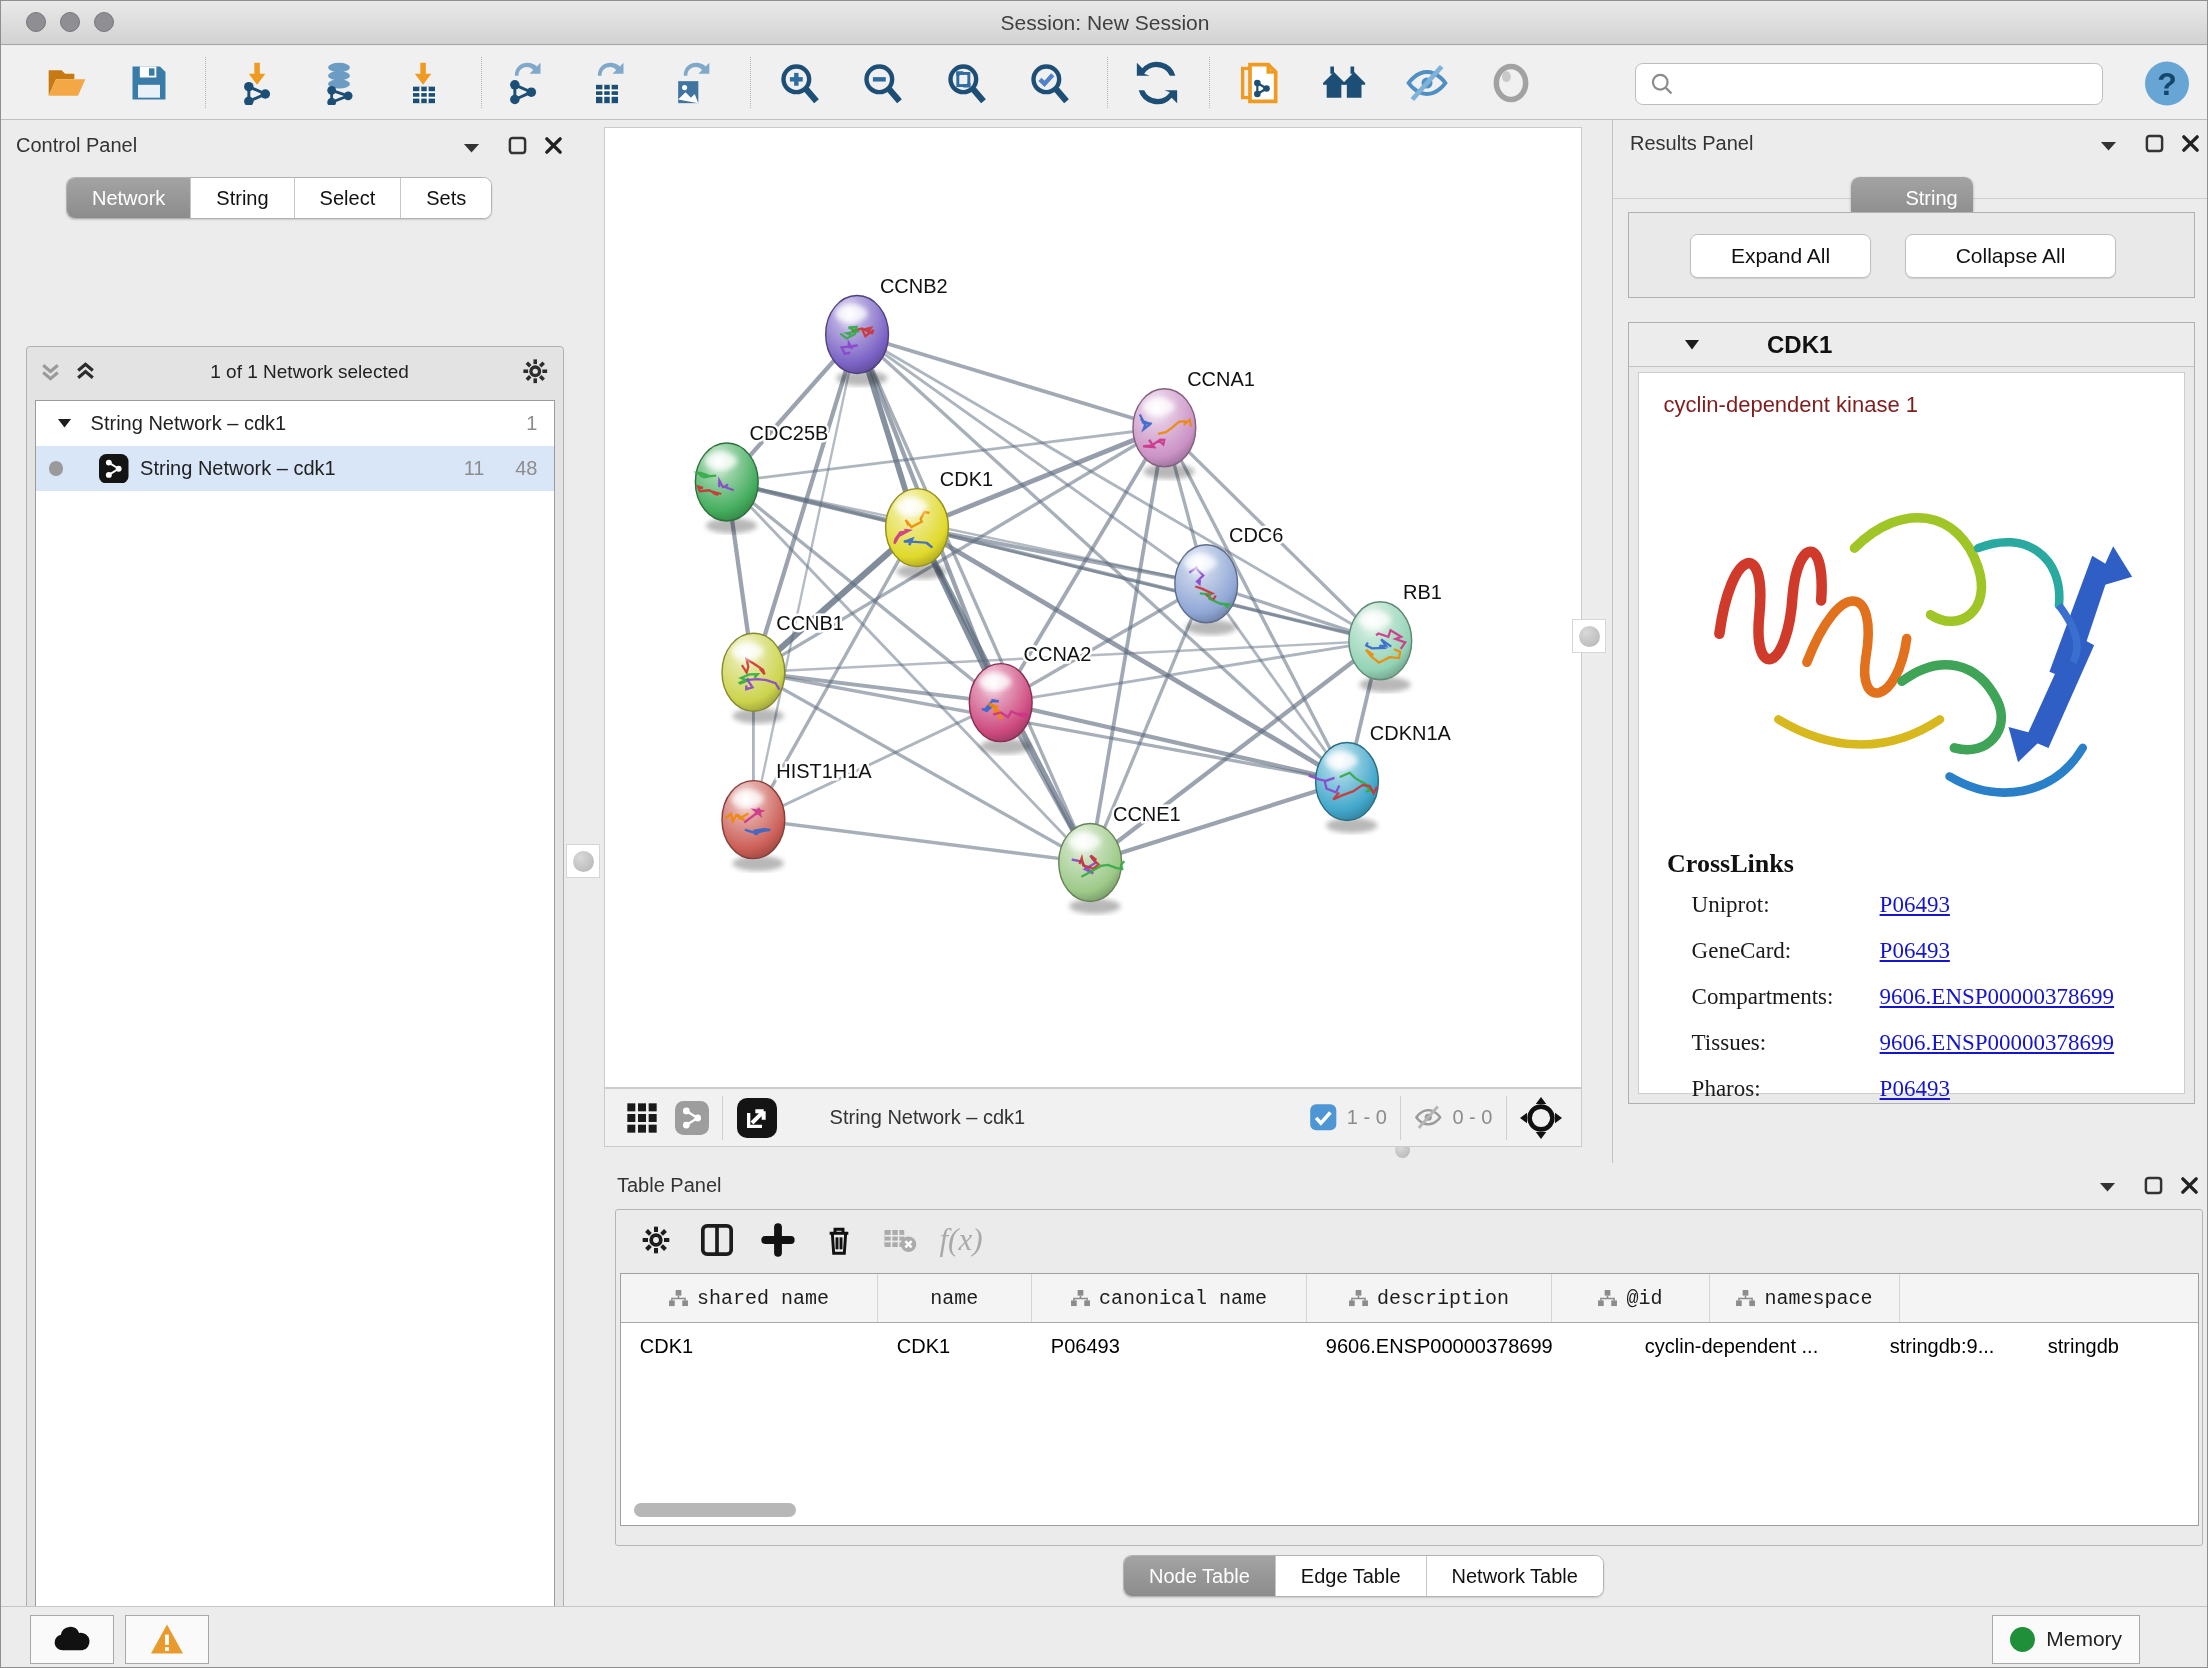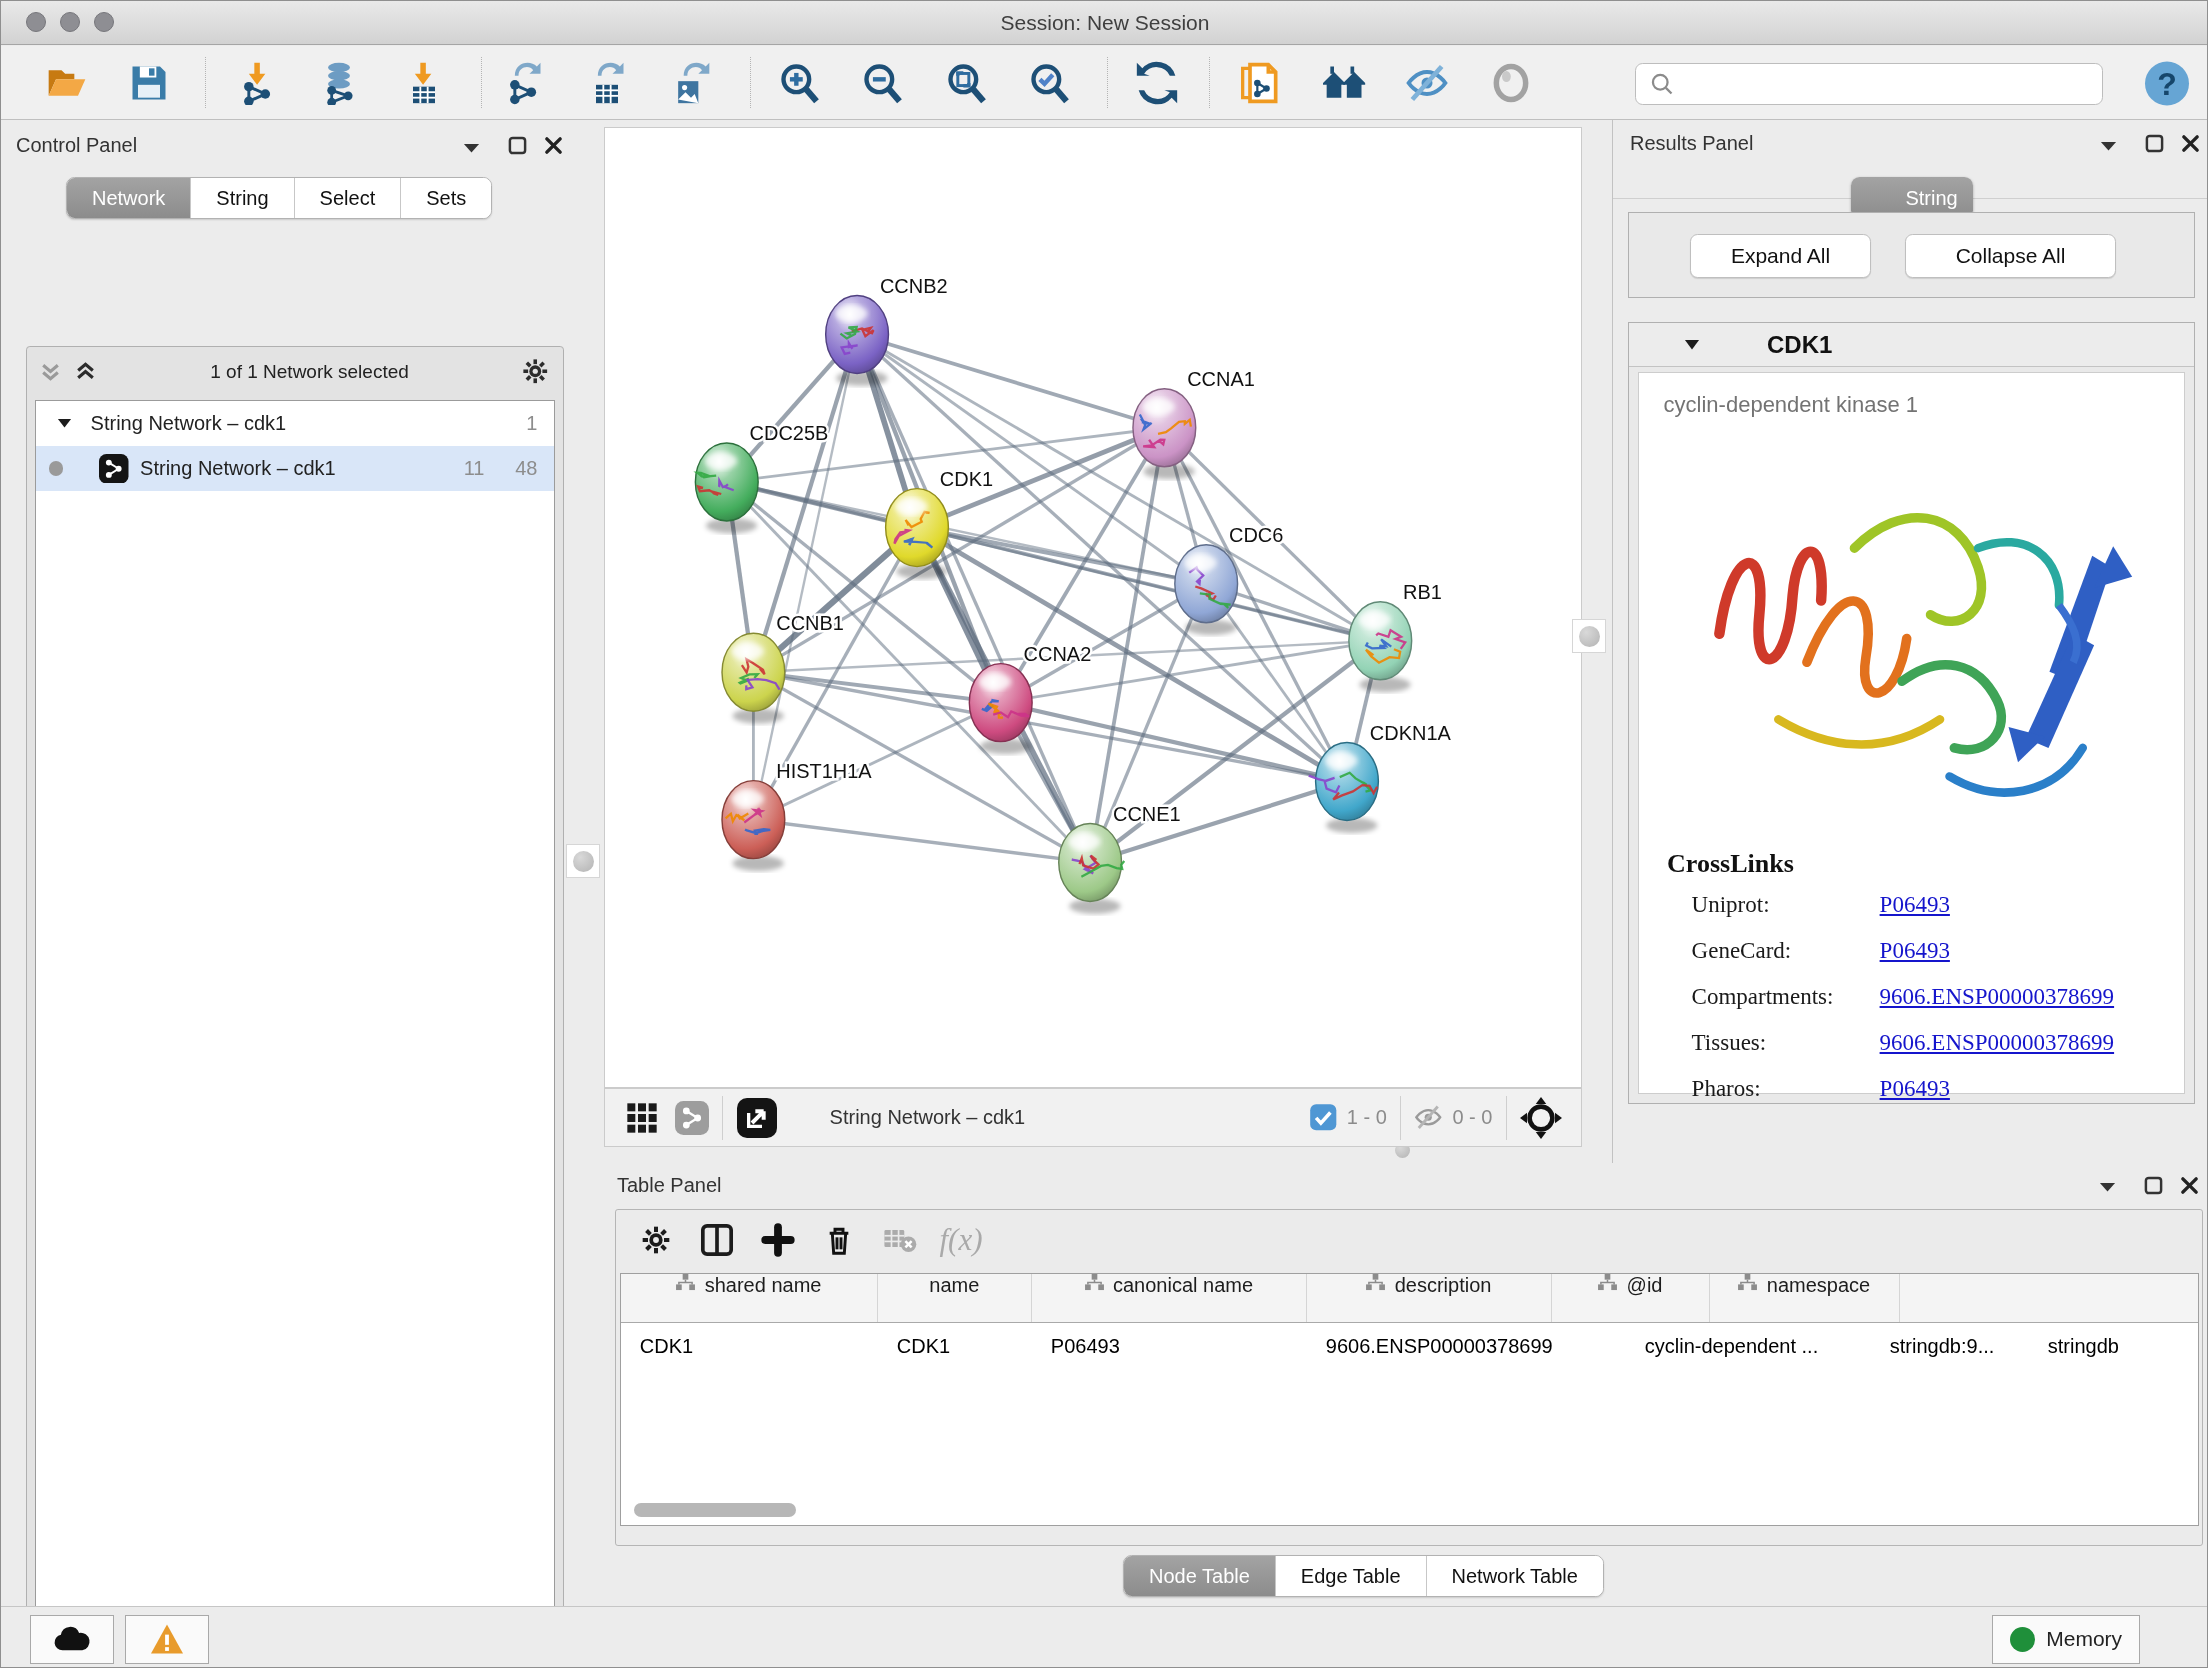--- a/index.html
+++ b/index.html
@@ -74,22 +74,22 @@
   .xl-row a{color:#1515cc;text-decoration:underline;}
   
   .tpanel{position:absolute;left:599px;top:1162px;width:1609px;height:443px;background:#ececec;}
   .tp-box{position:absolute;left:15px;top:46px;width:1588px;height:337px;
     background:#ebebeb;border:1px solid #b5b5b5;border-radius:2.9px;}
   .tp-toolbar{position:relative;height:59px;display:flex;align-items:center;}
   .tt{width:61px;display:flex;align-items:center;justify-content:center;}
   .dtable{position:absolute;left:3.8px;top:63px;width:1579px;height:253px;background:#fff;
     border:1px solid #9f9f9f;overflow:hidden;}
   .thead{display:flex;height:49px;background:#f4f4f4;border-bottom:1.9px solid #a9a9a9;}
-  .th{display:flex;align-items:flex-start;justify-content:center;gap:9.5px;font-size:20px;
-    color:#1d1d1d;border-right:1px solid #d5d5d5;flex:none;white-space:nowrap;overflow:hidden;}
+  .th{display:flex;align-items:center;justify-content:center;gap:9.5px;font-size:20px;
+    color:#1d1d1d;border-right:1px solid #d5d5d5;flex:none;white-space:nowrap;overflow:hidden;font-family:Liberation Mono, monospace;}
   .tbody .tr{display:flex;height:46px;}
   .td{display:flex;align-items:center;font-size:20px;color:#000;flex:none;
     padding-left:19px;white-space:nowrap;overflow:hidden;}
   .hthumb{position:absolute;left:13.3px;bottom:7.6px;width:162px;height:14.3px;border-radius:7.6px;
     background:#b7b7b7;}
   
   .statusbar{position:absolute;left:0;top:1605px;width:2208px;height:63px;
     background:#ececec;border-top:1px solid #c6c6c6;}
   .sbtn{position:absolute;top:7.6px;height:49px;background:#fafafa;border:1.9px solid #a9a9a9;
     display:flex;align-items:center;justify-content:center;gap:11.4px;font-size:21px;}
@@ -729,21 +729,21 @@
     <div class="rbox" style="left:15px;top:202px;width:567px;height:782px">
       <div class="gene-hdr">
         <span style="margin-left:55px">
             <svg width="16" height="11.4" viewBox="0 0 17 12">
               <path d="M1 1h15l-7.5 10z" fill="#1c1c1c"></path>
             </svg>
           </span>
         <span style="margin-left:67px;font-size:24px;font-weight:bold;color:#111">CDK1</span>
       </div>
       <div class="gene-inner">
-        <div style="margin:19px 0 16px 25px;font-size:22px;color:#737373">cyclin-dependent kinase 1</div>
+        <div style="margin:19px 0 16px 25px;font-size:22px;color:#7f1d1d">cyclin-dependent kinase 1</div>
         <div style="margin:13.3px auto 0 auto;width:495px;height:409px">
           <svg width="495" height="409" viewBox="0 0 520 430">
             <g fill="none" stroke-linecap="round">
               <path d="M58 210 C70 120 108 110 100 190 C93 260 130 250 135 170 C140 110 170 105 165 175" stroke="#cf3a2a" stroke-width="11"></path>
               <path d="M150 240 C185 150 225 160 212 235 C203 290 245 285 255 215" stroke="#e2711d" stroke-width="10"></path>
               <path d="M120 300 C170 330 230 340 290 300" stroke="#d8b81f" stroke-width="9"></path>
               <path d="M200 120 C250 70 310 80 330 140 C345 185 310 210 280 190" stroke="#9fc527" stroke-width="10"></path>
               <path d="M250 260 C290 230 330 240 350 280 C365 310 340 340 305 330" stroke="#3fa457" stroke-width="10"></path>
               <path d="M330 120 C380 100 420 130 415 180" stroke="#2aa9a0" stroke-width="9"></path>
               <path d="M300 360 C350 390 410 380 440 330" stroke="#2a7fc9" stroke-width="9"></path>

